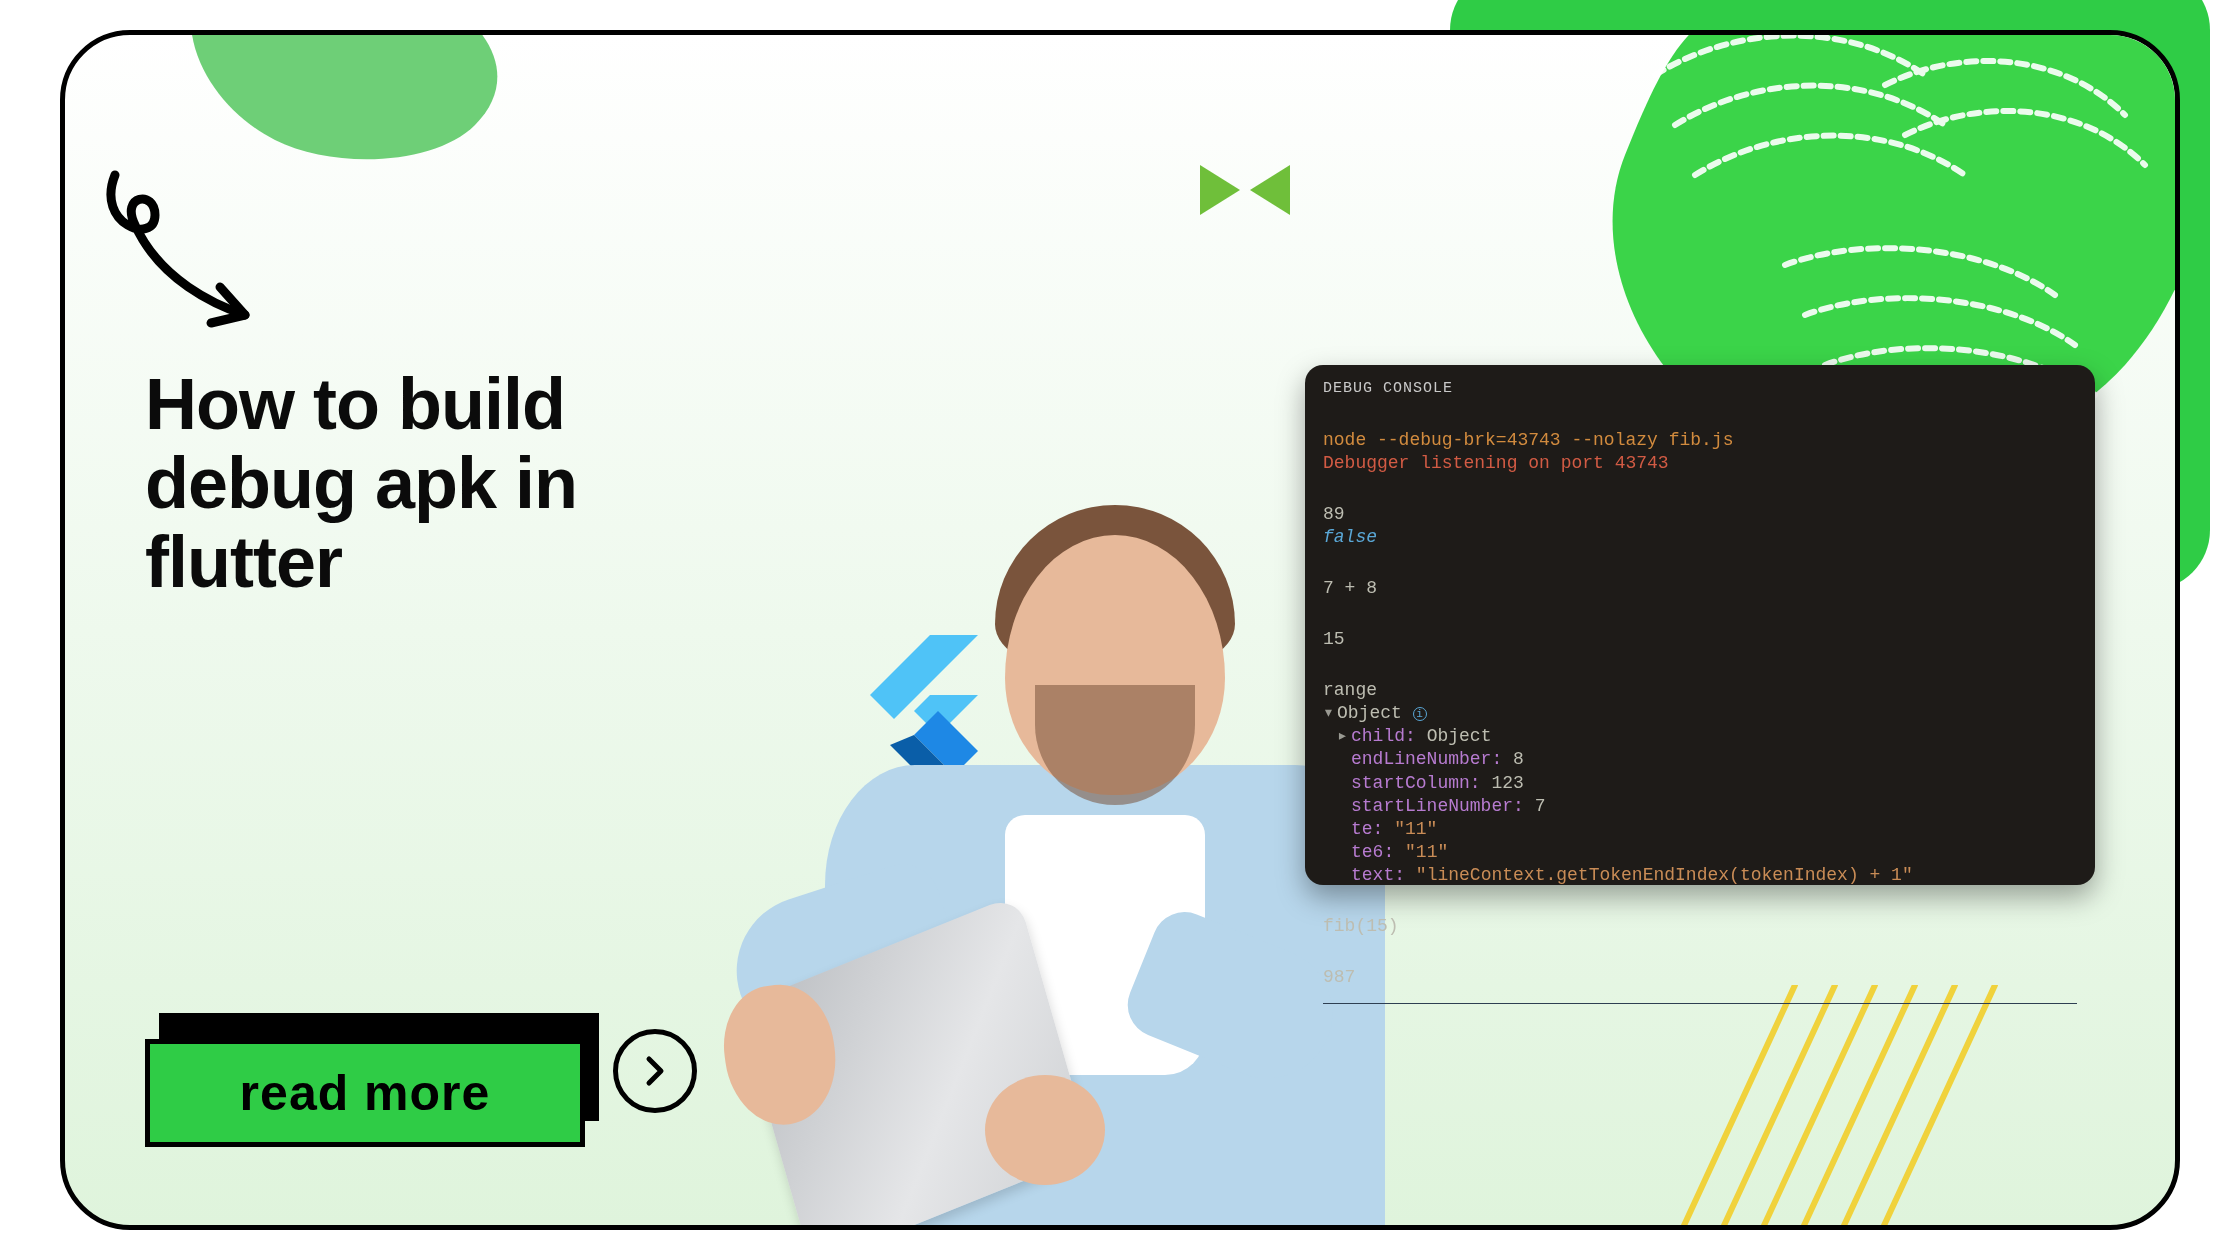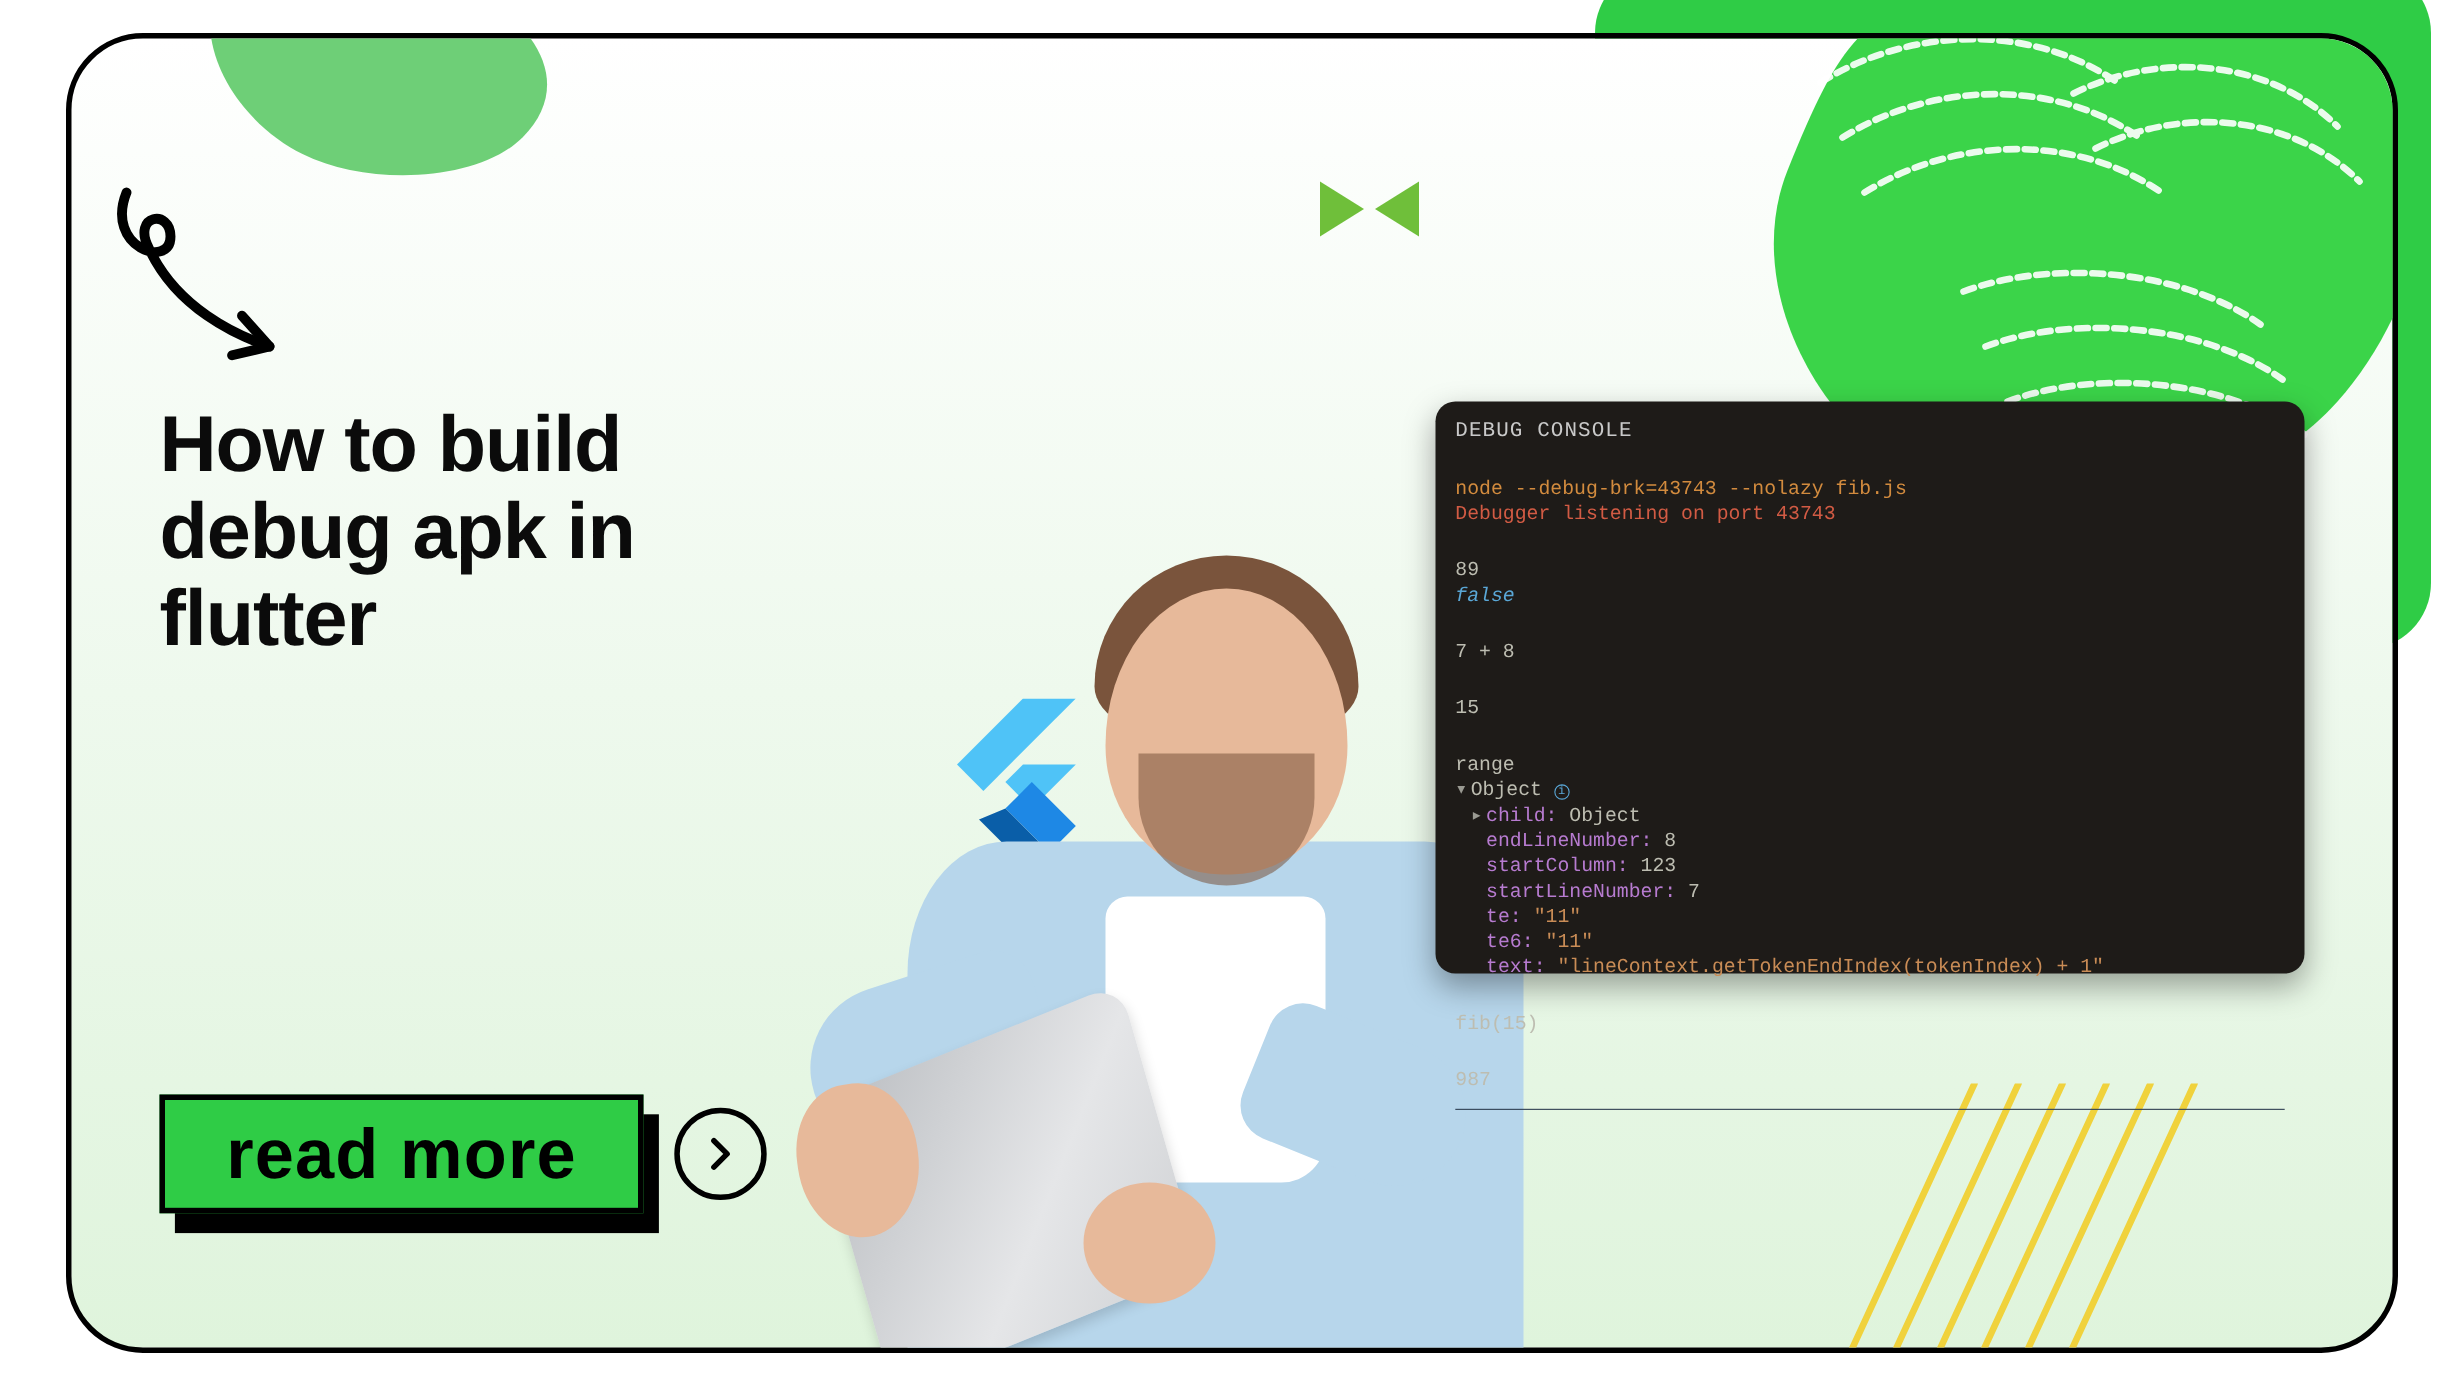--- a/index.html
+++ b/index.html
@@ -120,26 +120,27 @@
   }
   .cta-btn {
     position: relative;
     width: 440px;
     height: 108px;
     background: #2fcc46;
     border: 5px solid #000;
     display: flex;
     align-items: center;
     justify-content: center;
-    font-size: 64px;
+    font-size: 50px;
     font-weight: 800;
     letter-spacing: 1px;
     color: #000;
     cursor: pointer;
     font-family: inherit;
+    margin-top: 44px;
   }
   .cta-arrow-circle {
     width: 84px;
     height: 84px;
     border: 5px solid #000;
     border-radius: 50%;
     display: flex;
     align-items: center;
     justify-content: center;
     background: transparent;
@@ -253,21 +254,21 @@
     box-shadow: 0 12px 28px rgba(0,0,0,0.35);
     color: #ccc;
     font-family: "SFMono-Regular", Consolas, "Courier New", monospace;
     font-size: 18px;
     line-height: 1.28;
     padding: 14px 18px 18px 18px;
     z-index: 6;
   }
   .console-title {
     color: #c9c9c9;
-    font-size: 19px;
+    font-size: 15px;
     letter-spacing: 1px;
     margin-bottom: 8px;
   }
   .c-orange { color: #d28b3e; margin-top: 31px; }
   .c-red    { color: #d25b44; }
   .c-gray   { color: #bdbdb1; margin-top: 28px; }
   .c-blue   { color: #5aa7d6; font-style: italic; }
   .c-str    { color: #c98c56; }
   .c-key    { color: #b77bd0; }
   .indent1  { padding-left: 14px; }

